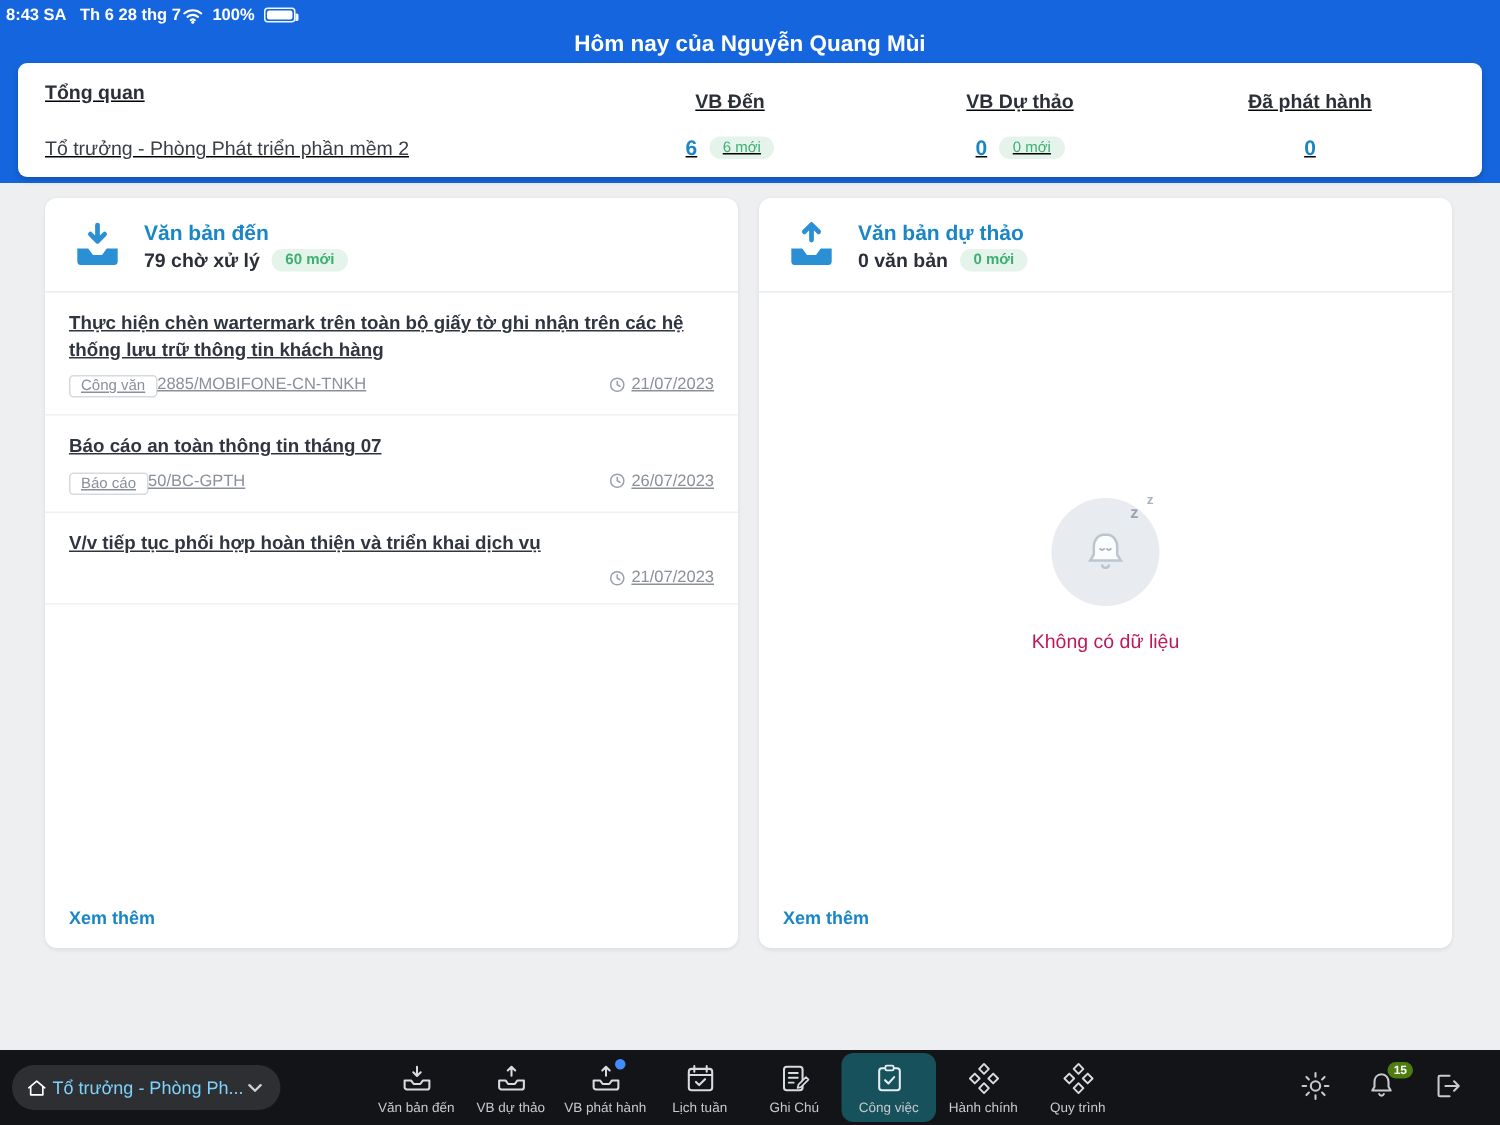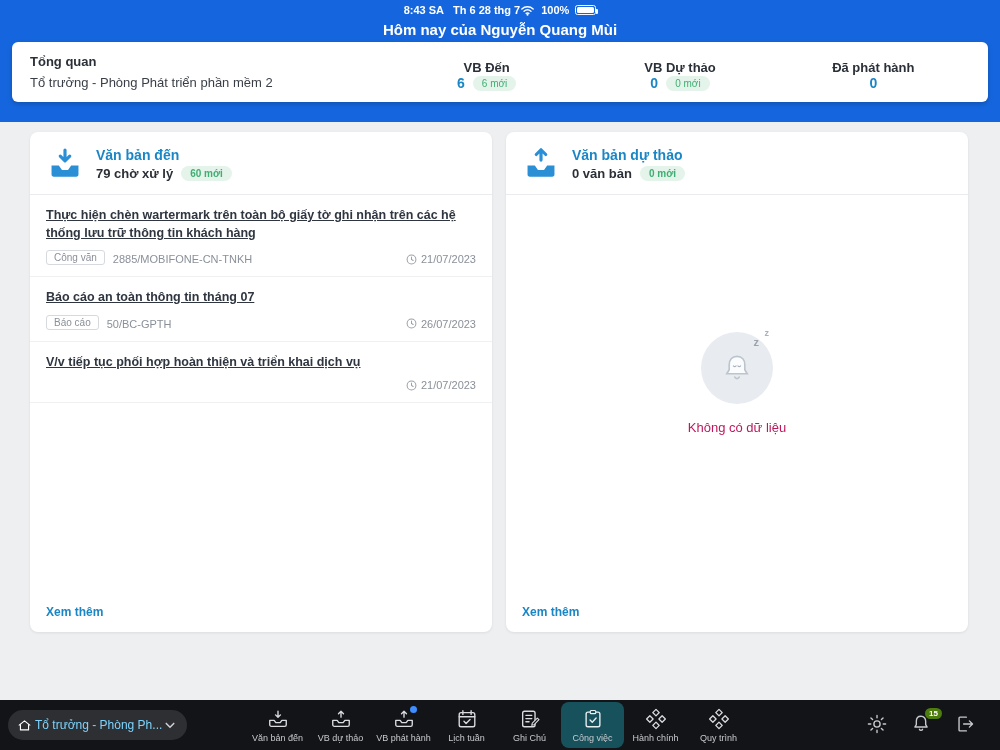--- a/index.html
+++ b/index.html
@@ -2,49 +2,49 @@
 <html><head>
 <meta charset="utf-8">
 <style>
   * { margin:0; padding:0; box-sizing:border-box; }
   html,body { width:1000px; height:750px; overflow:hidden; }
   body { font-family:"Liberation Sans", sans-serif; background:#edeff1; }
   .app { position:relative; width:1000px; height:750px; background:#edeff1; }
 
   
   .top-blue { position:absolute; top:0; left:0; right:0; height:122px; background:#1566de; }
-  .status-bar { display:flex; justify-content:center; align-items:center; height:20px; padding:0 10px; color:#fff; font-size:11px; font-weight:bold; }
+  .status-bar { display:flex; justify-content:flex-start; align-items:center; height:20px; padding:0 4px; color:#fff; font-size:11px; font-weight:bold; }
   .status-left { display:flex; gap:9px; align-items:center; }
   .status-right { display:flex; gap:6px; align-items:center; }
   .bat { width:21px; height:10px; border:1px solid rgba(255,255,255,.95); border-radius:2.5px; position:relative; }
   .bat::after { content:""; position:absolute; right:-3px; top:2.5px; width:2px; height:5px; background:rgba(255,255,255,.95); border-radius:0 1px 1px 0; }
   .bat-fill { position:absolute; left:1px; top:1px; bottom:1px; width:17px; background:#fff; border-radius:1.5px; }
   .header-title { text-align:center; color:#fff; font-weight:bold; font-size:15px; margin-top:1px; }
 
   
-  .overview-card { position:absolute; left:12px; right:12px; top:42px; height:60px; background:#fff; border-radius:6px; box-shadow:0 2px 5px rgba(0,0,0,.20); display:flex; padding:12px 18px 12px 18px; }
+  .overview-card { position:absolute; left:12px; right:12px; top:42px; height:76px; background:#fff; border-radius:6px; box-shadow:0 2px 5px rgba(0,0,0,.20); display:flex; padding:12px 18px 12px 18px;text-decoration:underline; }
   .ov-left { width:360px; display:flex; flex-direction:column; justify-content:space-between; }
   .ov-title { font-size:13px; font-weight:bold; color:#2b3038; }
   .ov-sub { font-size:13px; color:#3a3f47; }
   .ov-stat { flex:1; display:flex; flex-direction:column; justify-content:space-between; align-items:center; padding-top:6px; }
   .ov-stat-label { font-size:13px; font-weight:bold; color:#2b3038; }
   .ov-stat-value-row { display:flex; align-items:center; gap:8px; }
   .ov-stat-value { font-size:14px; font-weight:bold; color:#1a86c6; }
   .badge-green { background:#e4f4ea; color:#3fae72; font-size:10px; padding:2px 9px; border-radius:9px; white-space:nowrap; }
 
   
   .cards { position:absolute; top:132px; left:30px; right:32px; height:500px; display:flex; gap:14px; }
   .card { flex:1; background:#fff; border-radius:8px; box-shadow:0 1px 3px rgba(0,0,0,.08); display:flex; flex-direction:column; position:relative; }
   .card-header { display:flex; gap:12px; align-items:center; padding:13px 16px 11px; border-bottom:1px solid #e9ebee; }
   .card-htxt { display:flex; flex-direction:column; gap:3px; }
   .card-title { color:#1a86c6; font-weight:bold; font-size:14px; }
   .card-count { font-size:13px; font-weight:bold; color:#2b3038; display:flex; align-items:flex-start; gap:8px; }
   .doc-item { padding:12px 16px 11px; border-bottom:1px solid #eef0f2; cursor:pointer; }
   .doc-title { font-size:12.5px; font-weight:bold; color:#2f3640; line-height:1.4;text-decoration:underline; }
-  .doc-meta { display:flex; align-items:flex-end; gap:8px; margin-top:8px; font-size:11px; color:#8a9099; }
+  .doc-meta { display:flex; align-items:flex-start; gap:0; margin-top:8px; font-size:11px; color:#8a9099;text-decoration:underline; }
   .doc-tag { border:1px solid #d6dade; border-radius:3px; padding:1px 7px; font-size:10px; color:#8a9099; }
   .doc-date { margin-left:auto; display:flex; align-items:center; gap:4px; }
   .see-more { position:absolute; left:16px; bottom:13px; color:#1a86c6; font-size:12px; font-weight:bold; cursor:pointer; }
   .empty-wrap { flex:1; display:flex; flex-direction:column; align-items:center; justify-content:center; margin-top:-60px; }
   .empty-bell { width:72px; height:72px; border-radius:50%; background:#e8ebef; position:relative; display:flex; align-items:center; justify-content:center; }
   .zz1 { position:absolute; top:4px; right:14px; color:#9aa3ad; font-size:11px; font-weight:bold; }
   .zz2 { position:absolute; top:-4px; right:4px; color:#aab3bd; font-size:9px; font-weight:bold; }
   .empty-text { margin-top:16px; font-size:13px; color:#be185d; }
 
   

